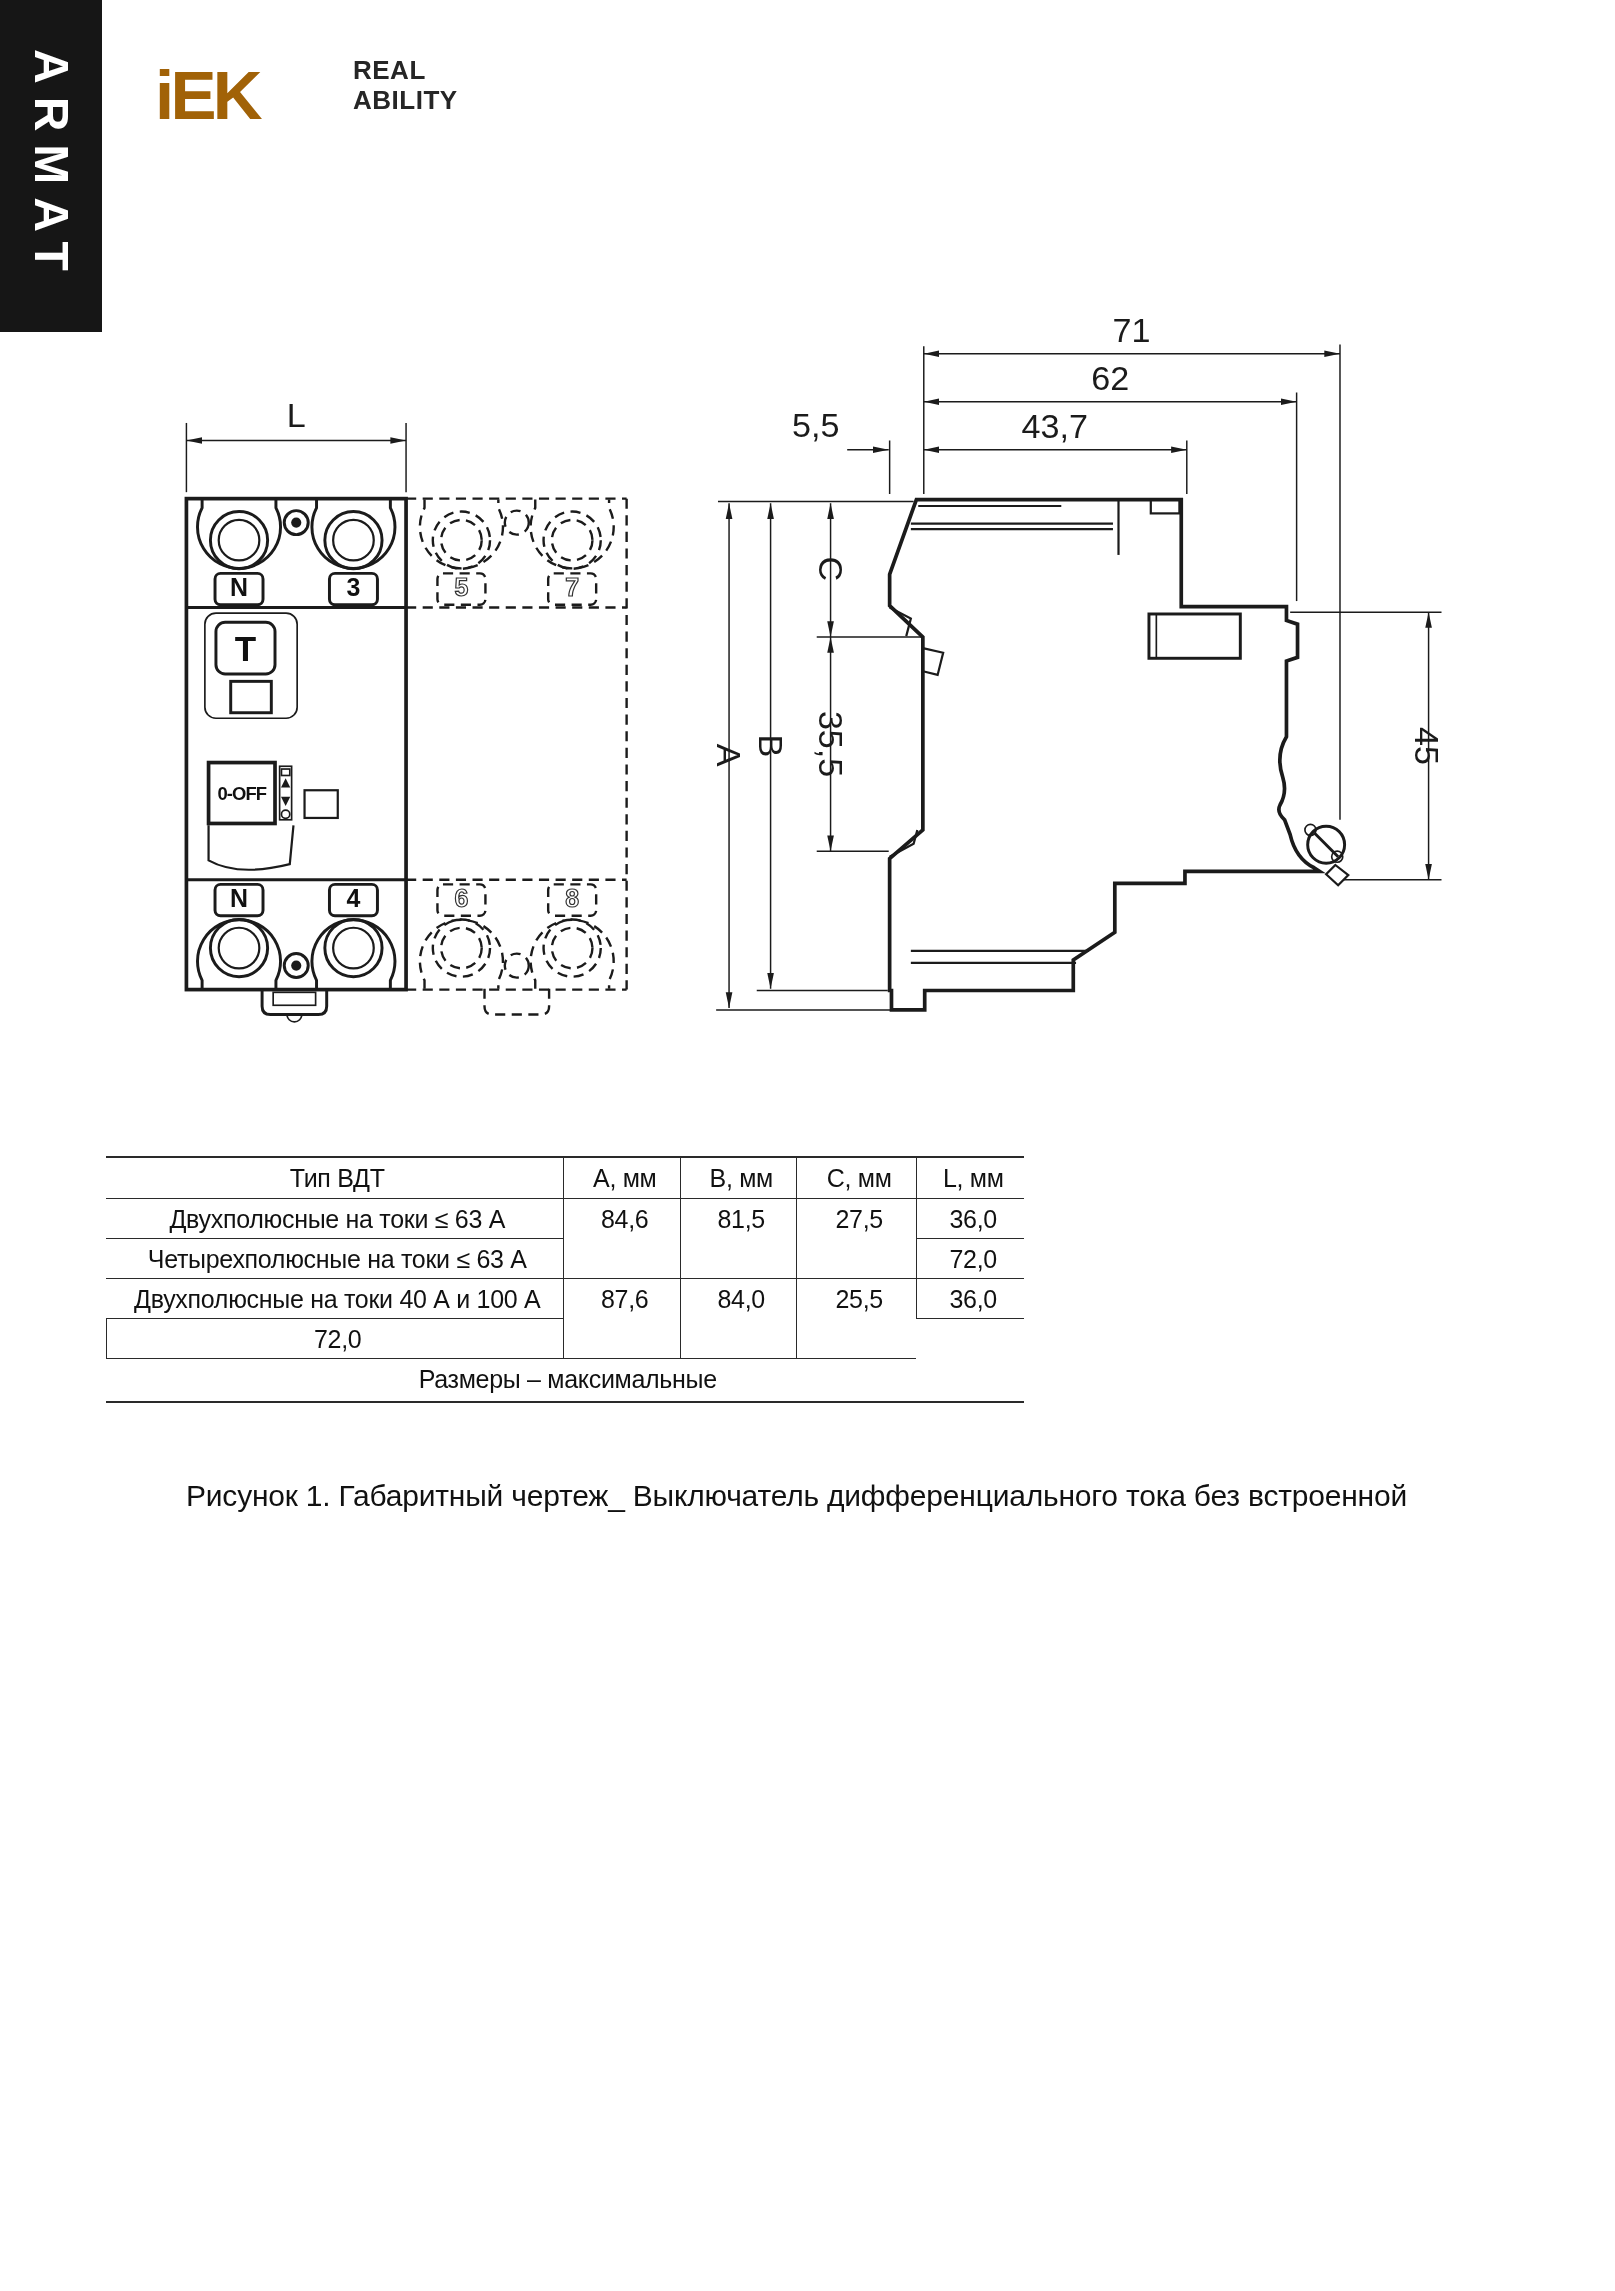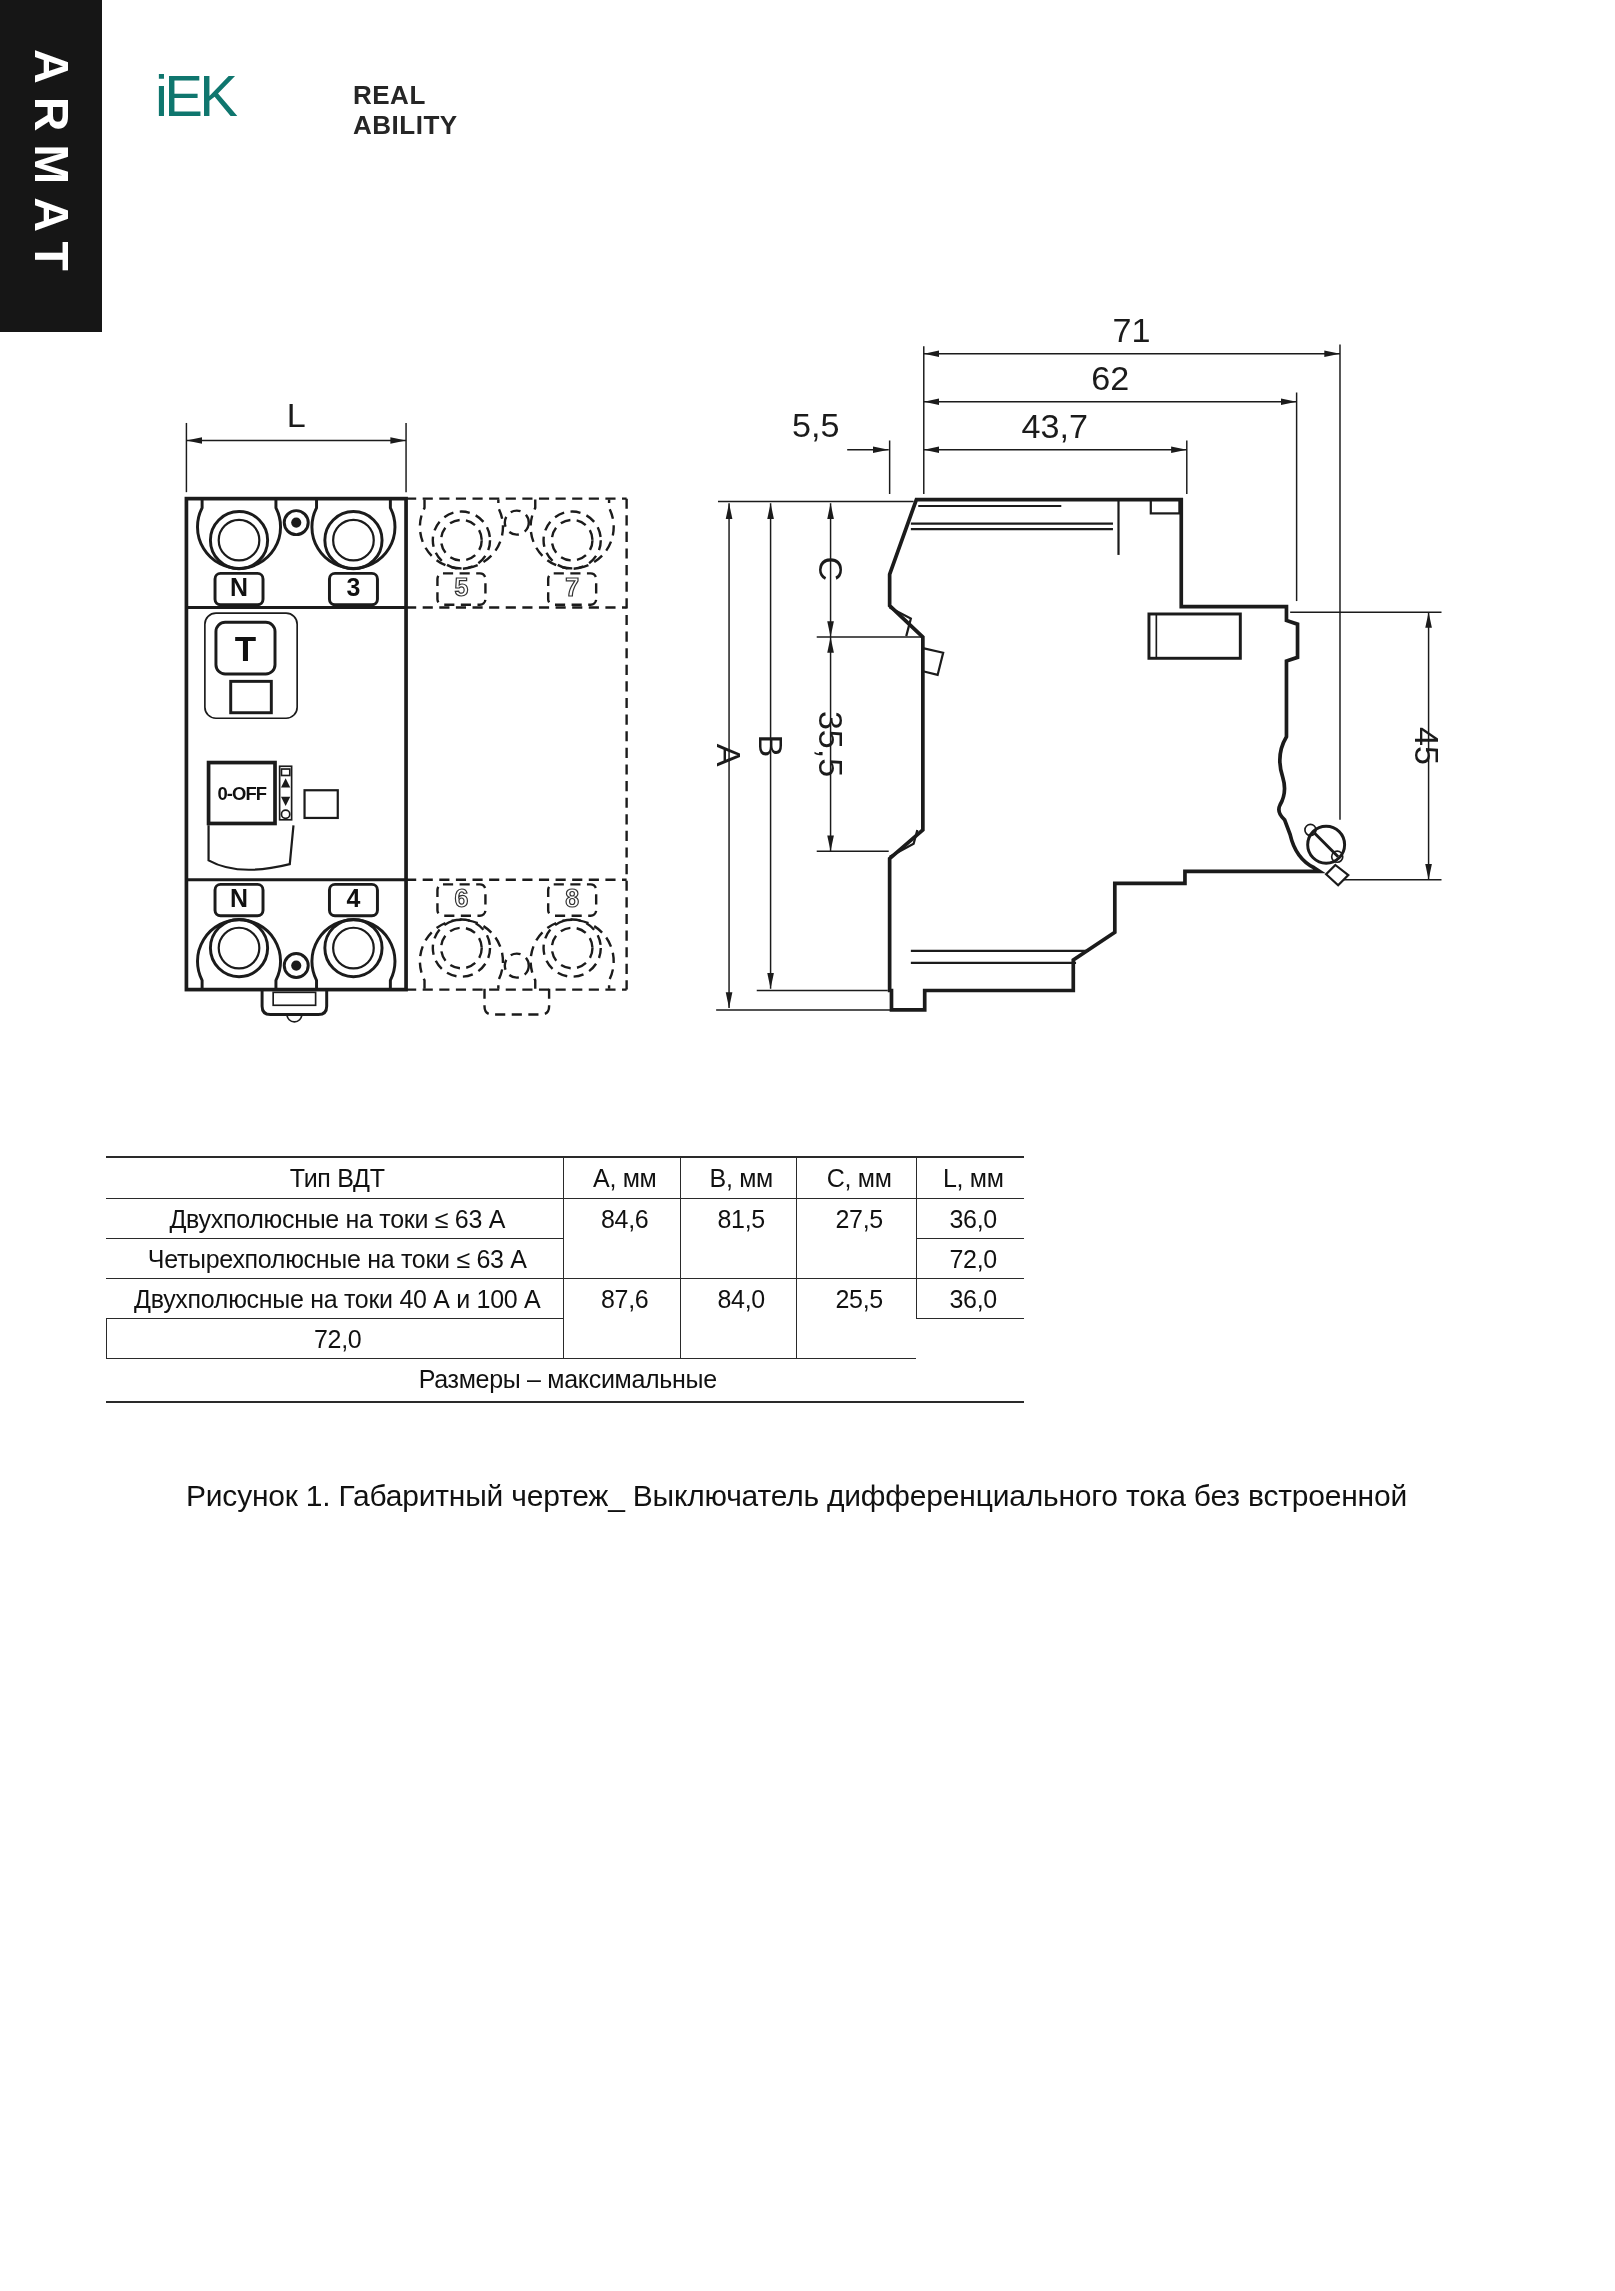--- a/index.html
+++ b/index.html
@@ -12,26 +12,26 @@
   .armat-bar{
     position:absolute;left:0;top:0;width:102px;height:332px;background:#161616;
     display:flex;align-items:center;justify-content:center;
   }
   .armat-text{
     writing-mode:vertical-rl;
     color:#ffffff;font-weight:bold;font-size:48px;letter-spacing:13px;
     font-family:"Liberation Sans", sans-serif;
   }
   .logo-mark{
-    position:absolute;left:155px;top:52px;font-weight:normal;font-size:58px;
-    letter-spacing:-3.7px;color:#0f766e;line-height:87px;
+    position:absolute;left:155px;top:52px;font-weight:bold;font-size:69px;
+    letter-spacing:-3.7px;color:#a16207;line-height:87px;
   }
   .logo-tagline{
     position:absolute;left:353px;top:55px;font-weight:bold;font-size:26px;
-    line-height:30px;color:#262626;letter-spacing:0.5px;margin-top:25px;
+    line-height:30px;color:#262626;letter-spacing:0.5px;
   }
   
   svg.drawing{position:absolute;left:0;top:0;pointer-events:none;}
   .thick{stroke-width:4px;}
   .mid{stroke-width:3.2px;}
   .det{stroke-width:2.4px;}
   .thin{stroke-width:1.8px;}
   .dim{stroke-width:1.6px;}
   .dash{stroke-dasharray:11 7;stroke-width:2.6px;}
   .dimtxt{fill:#1b1b1b;stroke:none;font-size:37px;text-anchor:middle;}

